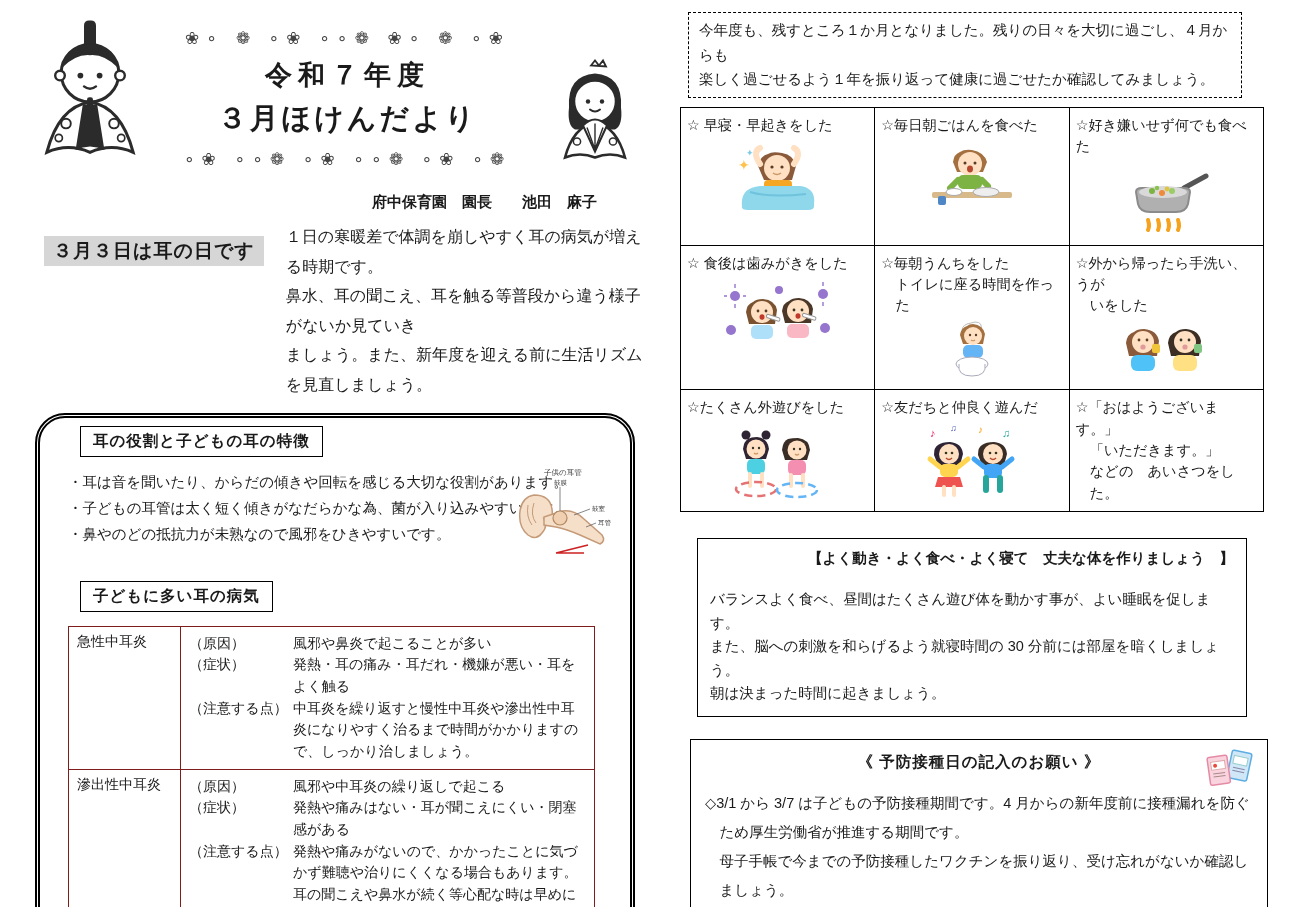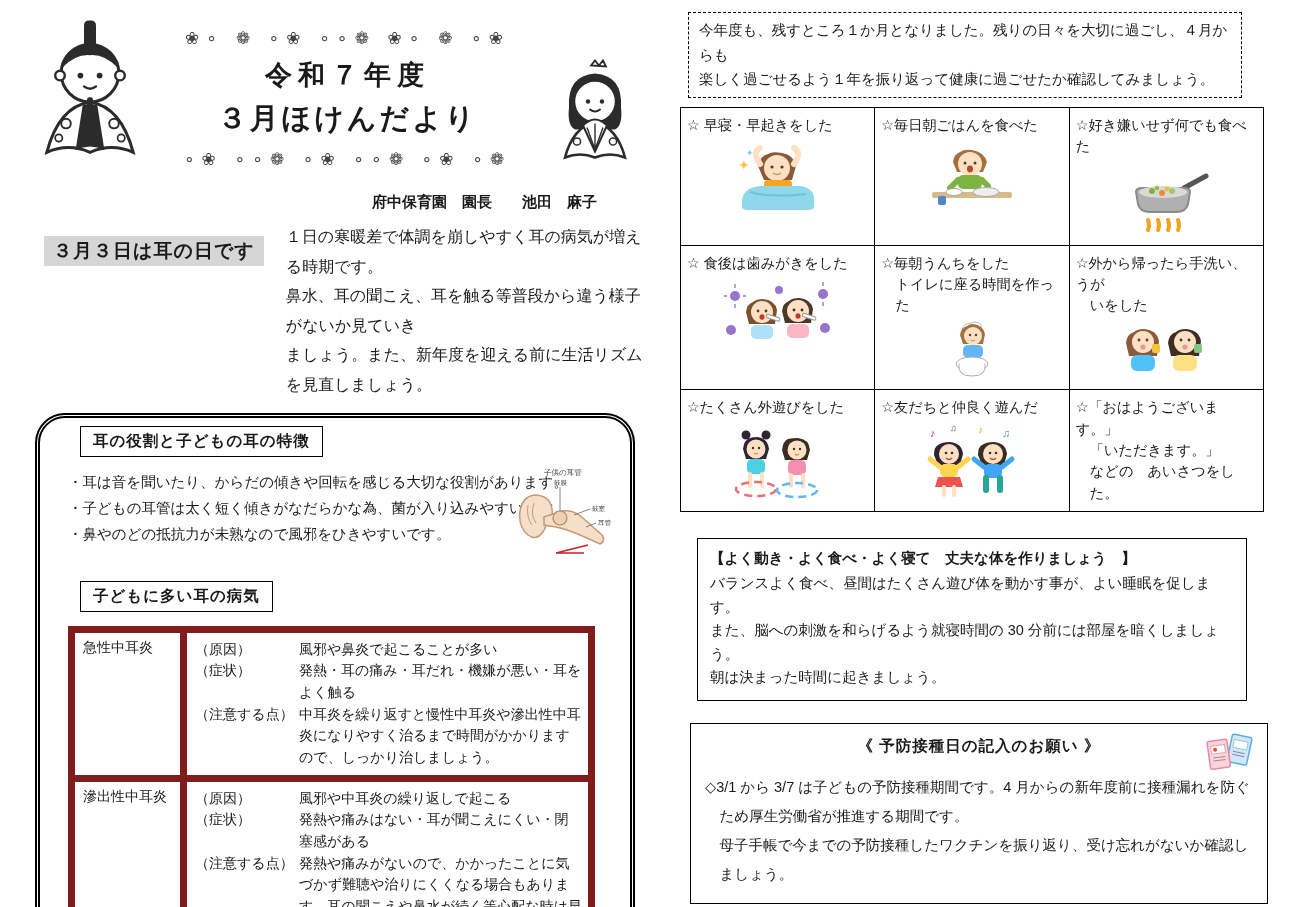--- a/index.html
+++ b/index.html
@@ -36,38 +36,38 @@
   }
   .label-box {
     display:inline-block; border:1px solid #000; font-weight:700; font-size:15.5px;
     padding:4px 12px; margin-left:12px; letter-spacing:1px;
   }
   .sec1-content { position:relative; margin-top:12px; min-height:112px; }
   .bullets { font-size:14.5px; line-height:1.8; }
   .ear-diagram { position:absolute; right:-12px; top:-4px; }
 
   table.disease { border-collapse:collapse; margin-top:14px; width:527px; }
-  table.disease td { border:7px solid #7f1d1d; vertical-align:top; padding:6px 6px 6px 8px; font-size:14px; }
+  table.disease td { border:1px solid #7f1d1d; vertical-align:top; padding:6px 6px 6px 8px; font-size:14px; }
   td.dname { width:112px; }
   .drow { display:grid; grid-template-columns:104px 1fr; line-height:1.55; }
   .dtext { }
 
   
   .dashed-box {
     margin-top:12px; margin-left:8px; width:554px;
     border:1px dashed #000; padding:5px 10px; font-size:14.5px; line-height:1.7;
   }
   table.checklist { border-collapse:collapse; margin-top:9px; width:584px;padding-left:12px; }
   table.checklist td { border:1px solid #000; vertical-align:top; padding:7px 6px; width:33.33%; }
   .cell-line { font-size:14.2px; line-height:1.5; }
   .cell-line.cont { padding-left:1em; }
   .cell-icon { text-align:center; margin-top:4px; }
 
   .sleep-box { margin-top:26px; margin-left:17px; width:550px; border:1px solid #000; padding:8px 12px 10px 12px; font-size:14.5px; line-height:1.62; }
-  .sleep-title { text-align:left; font-weight:700; margin-bottom:2px; }
+  .sleep-title { text-align:right; font-weight:700; margin-bottom:18px; }
 
   .vaccine-box { position:relative; margin-top:22px; margin-left:10px; width:578px; border:1px solid #000; padding:12px 14px 14px 14px; font-size:14.5px; }
   .vaccine-title { text-align:center; font-weight:700; font-size:15.5px; letter-spacing:1px; }
   .vaccine-booklets { position:absolute; top:8px; right:10px; }
   .vpara { margin-top:16px; line-height:2.0; }
   .vline { padding-left:1em; }
   .vline.first { text-indent:-1em; }
 </style>
 </head>
 <body>

